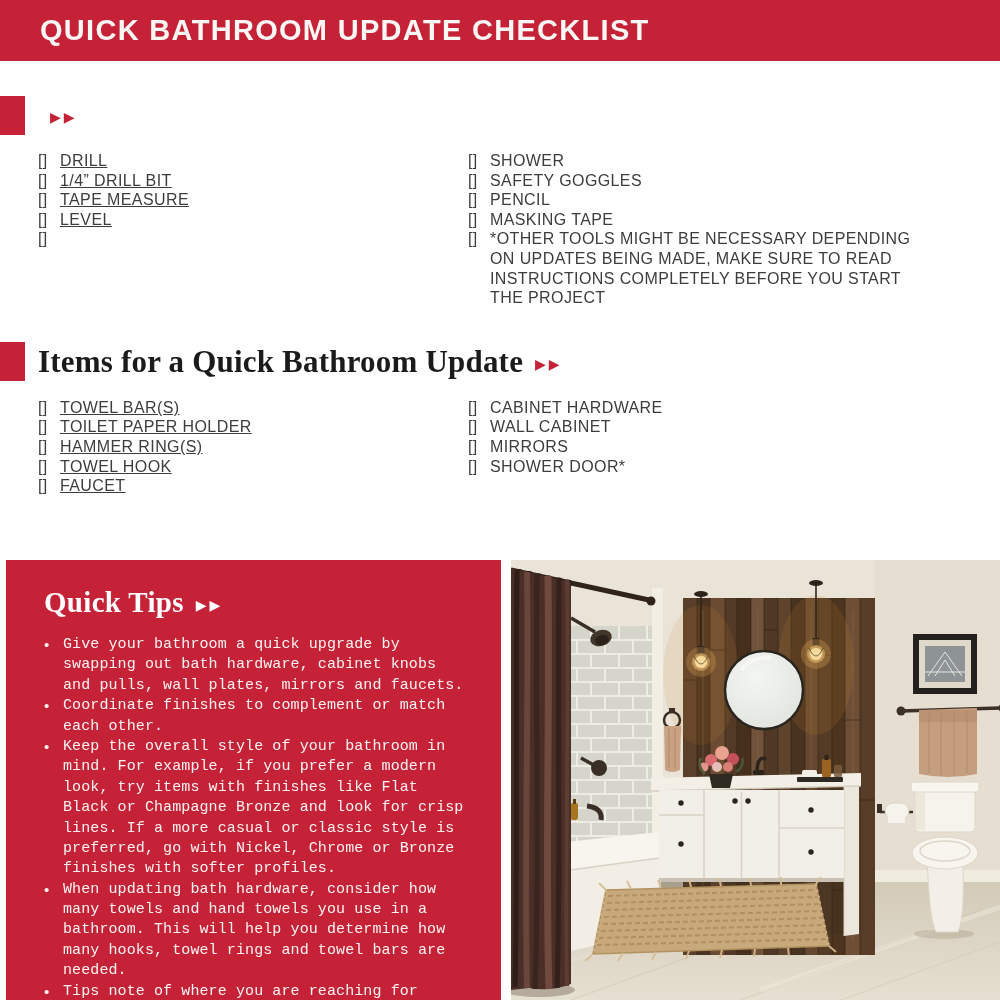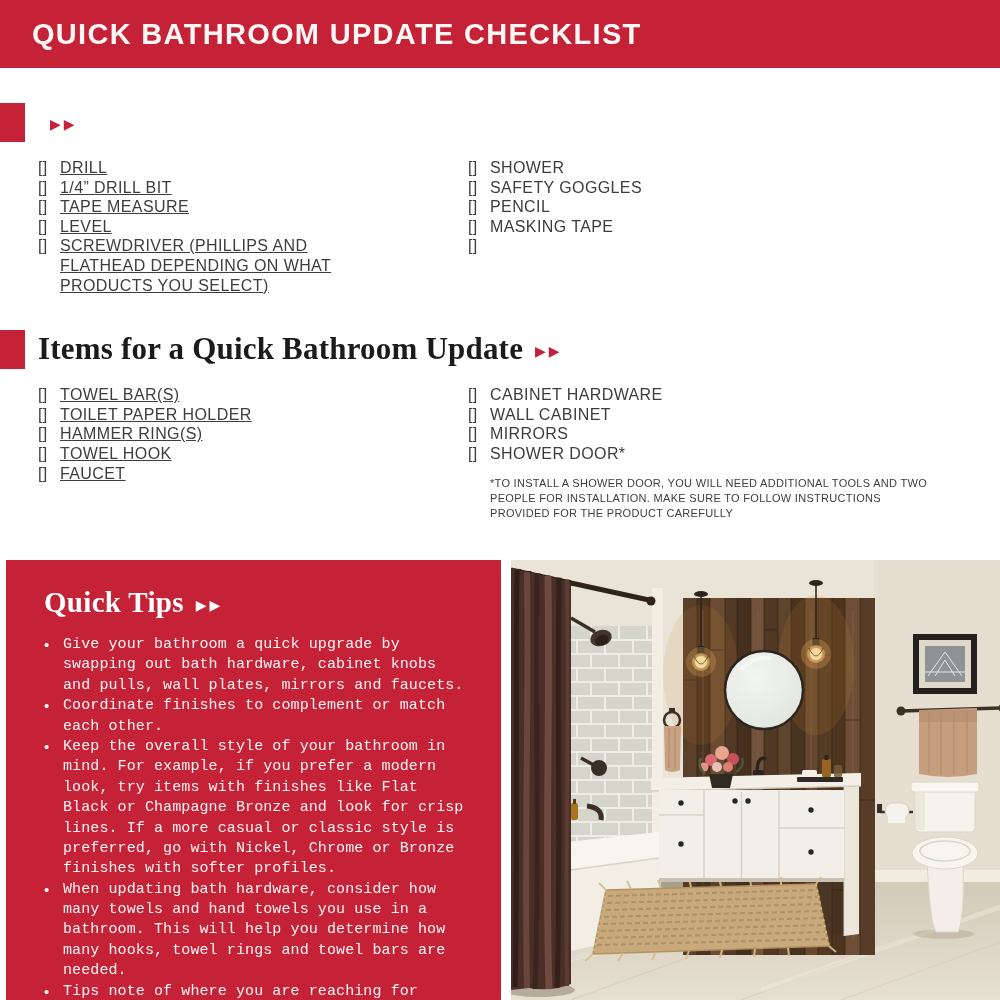--- a/index.html
+++ b/index.html
@@ -7,22 +7,22 @@
     --ink:#3d3d3d;
     --head-ink:#1d1b1a;
   }
   html,body{margin:0;padding:0;background:#ffffff;}
   .page{
     width:1000px;height:1000px;position:relative;overflow:hidden;
     background:#ffffff;font-family:"Liberation Sans",sans-serif;
   }
   
   .banner{
-    height:68px;background:var(--red);
-    display:flex;align-items:center;padding:0 32px;box-sizing:border-box;
+    height:61px;background:var(--red);
+    display:flex;align-items:center;padding:0 40px;box-sizing:border-box;
   }
   .banner h1{
     margin:0;color:#fbf7f5;font-size:29px;font-weight:bold;letter-spacing:1.3px;
   }
   
   .section{margin-top:34px;}
   .section.items-section{}
   .section-head{display:flex;align-items:center;height:40px;}
   .accent{width:25px;height:39px;background:var(--red);flex:none;}
   .section-head h2{
@@ -99,21 +99,20 @@
         <li class="check-item">
             <span class="cb">[]</span>
             <span class="txt">TAPE MEASURE</span>
           </li>
         <li class="check-item">
             <span class="cb">[]</span>
             <span class="txt">LEVEL</span>
           </li>
         <li class="check-item">
             <span class="cb">[]</span>
-            <span class="txt">SCREWDRIVER (PHILLIPS AND FLATHEAD DEPENDING ON WHAT PRODUCTS YOU SELECT)</span>
           </li>
       </ul>
       <ul class="checklist col-right">
         <li class="check-item">
             <span class="cb">[]</span>
             <span class="txt">SHOWER</span>
           </li>
         <li class="check-item">
             <span class="cb">[]</span>
             <span class="txt">SAFETY GOGGLES</span>
@@ -121,20 +120,21 @@
         <li class="check-item">
             <span class="cb">[]</span>
             <span class="txt">PENCIL</span>
           </li>
         <li class="check-item">
             <span class="cb">[]</span>
             <span class="txt">MASKING TAPE</span>
           </li>
         <li class="check-item">
             <span class="cb">[]</span>
+            <span class="txt">*OTHER TOOLS MIGHT BE NECESSARY DEPENDING ON UPDATES BEING MADE, MAKE SURE TO READ INSTRUCTIONS COMPLETELY BEFORE YOU START THE PROJECT</span>
           </li>
       </ul>
     </div>
   </section>
 
   <section class="section items-section">
     <div class="section-head">
       <div class="accent"></div>
       <h2>
           <span>Items for a Quick Bathroom Update</span>
@@ -176,21 +176,20 @@
             </li>
           <li class="check-item">
               <span class="cb">[]</span>
               <span class="txt">MIRRORS</span>
             </li>
           <li class="check-item">
               <span class="cb">[]</span>
               <span class="txt">SHOWER DOOR*</span>
             </li>
         </ul>
-        <p class="footnote">*TO INSTALL A SHOWER DOOR, YOU WILL NEED ADDITIONAL TOOLS AND TWO PEOPLE FOR INSTALLATION. MAKE SURE TO FOLLOW INSTRUCTIONS PROVIDED FOR THE PRODUCT CAREFULLY</p>
       </div>
     </div>
   </section>
 
   <div class="bottom">
     <aside class="tips">
       <div class="tips-head">
         <h2>
             <span>Quick Tips</span>
             <span class="arrows white">▶▶</span>

